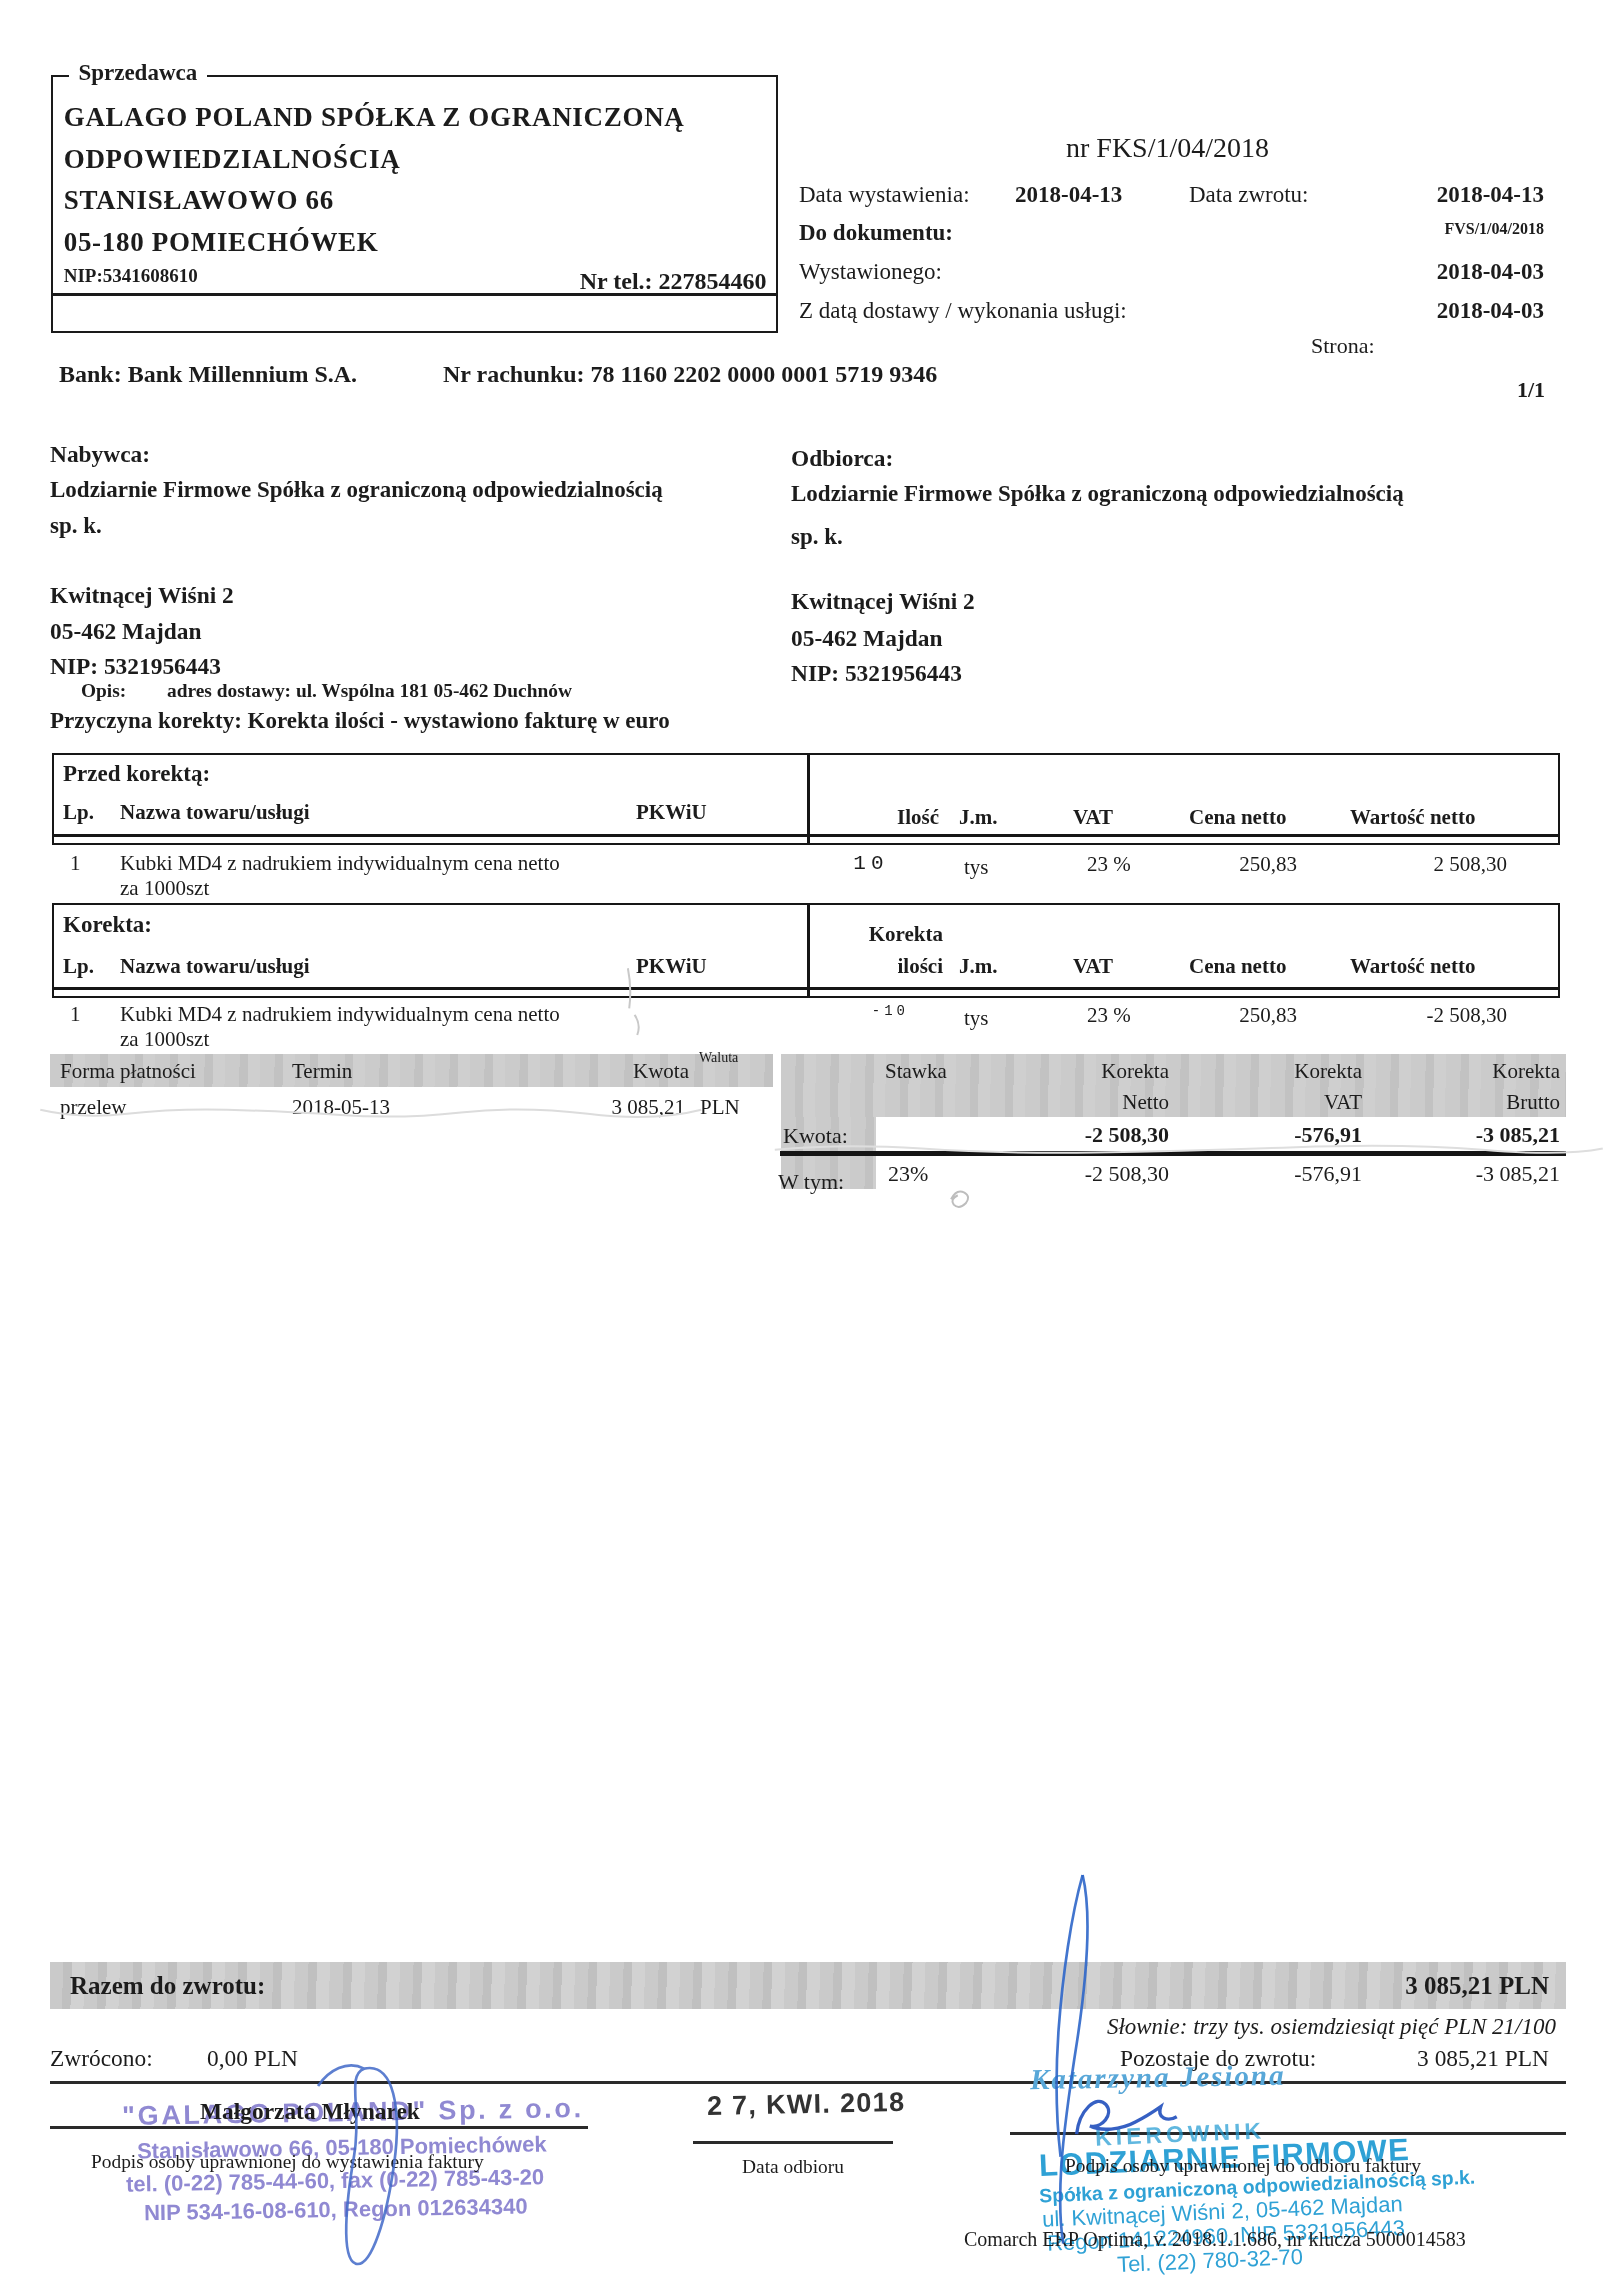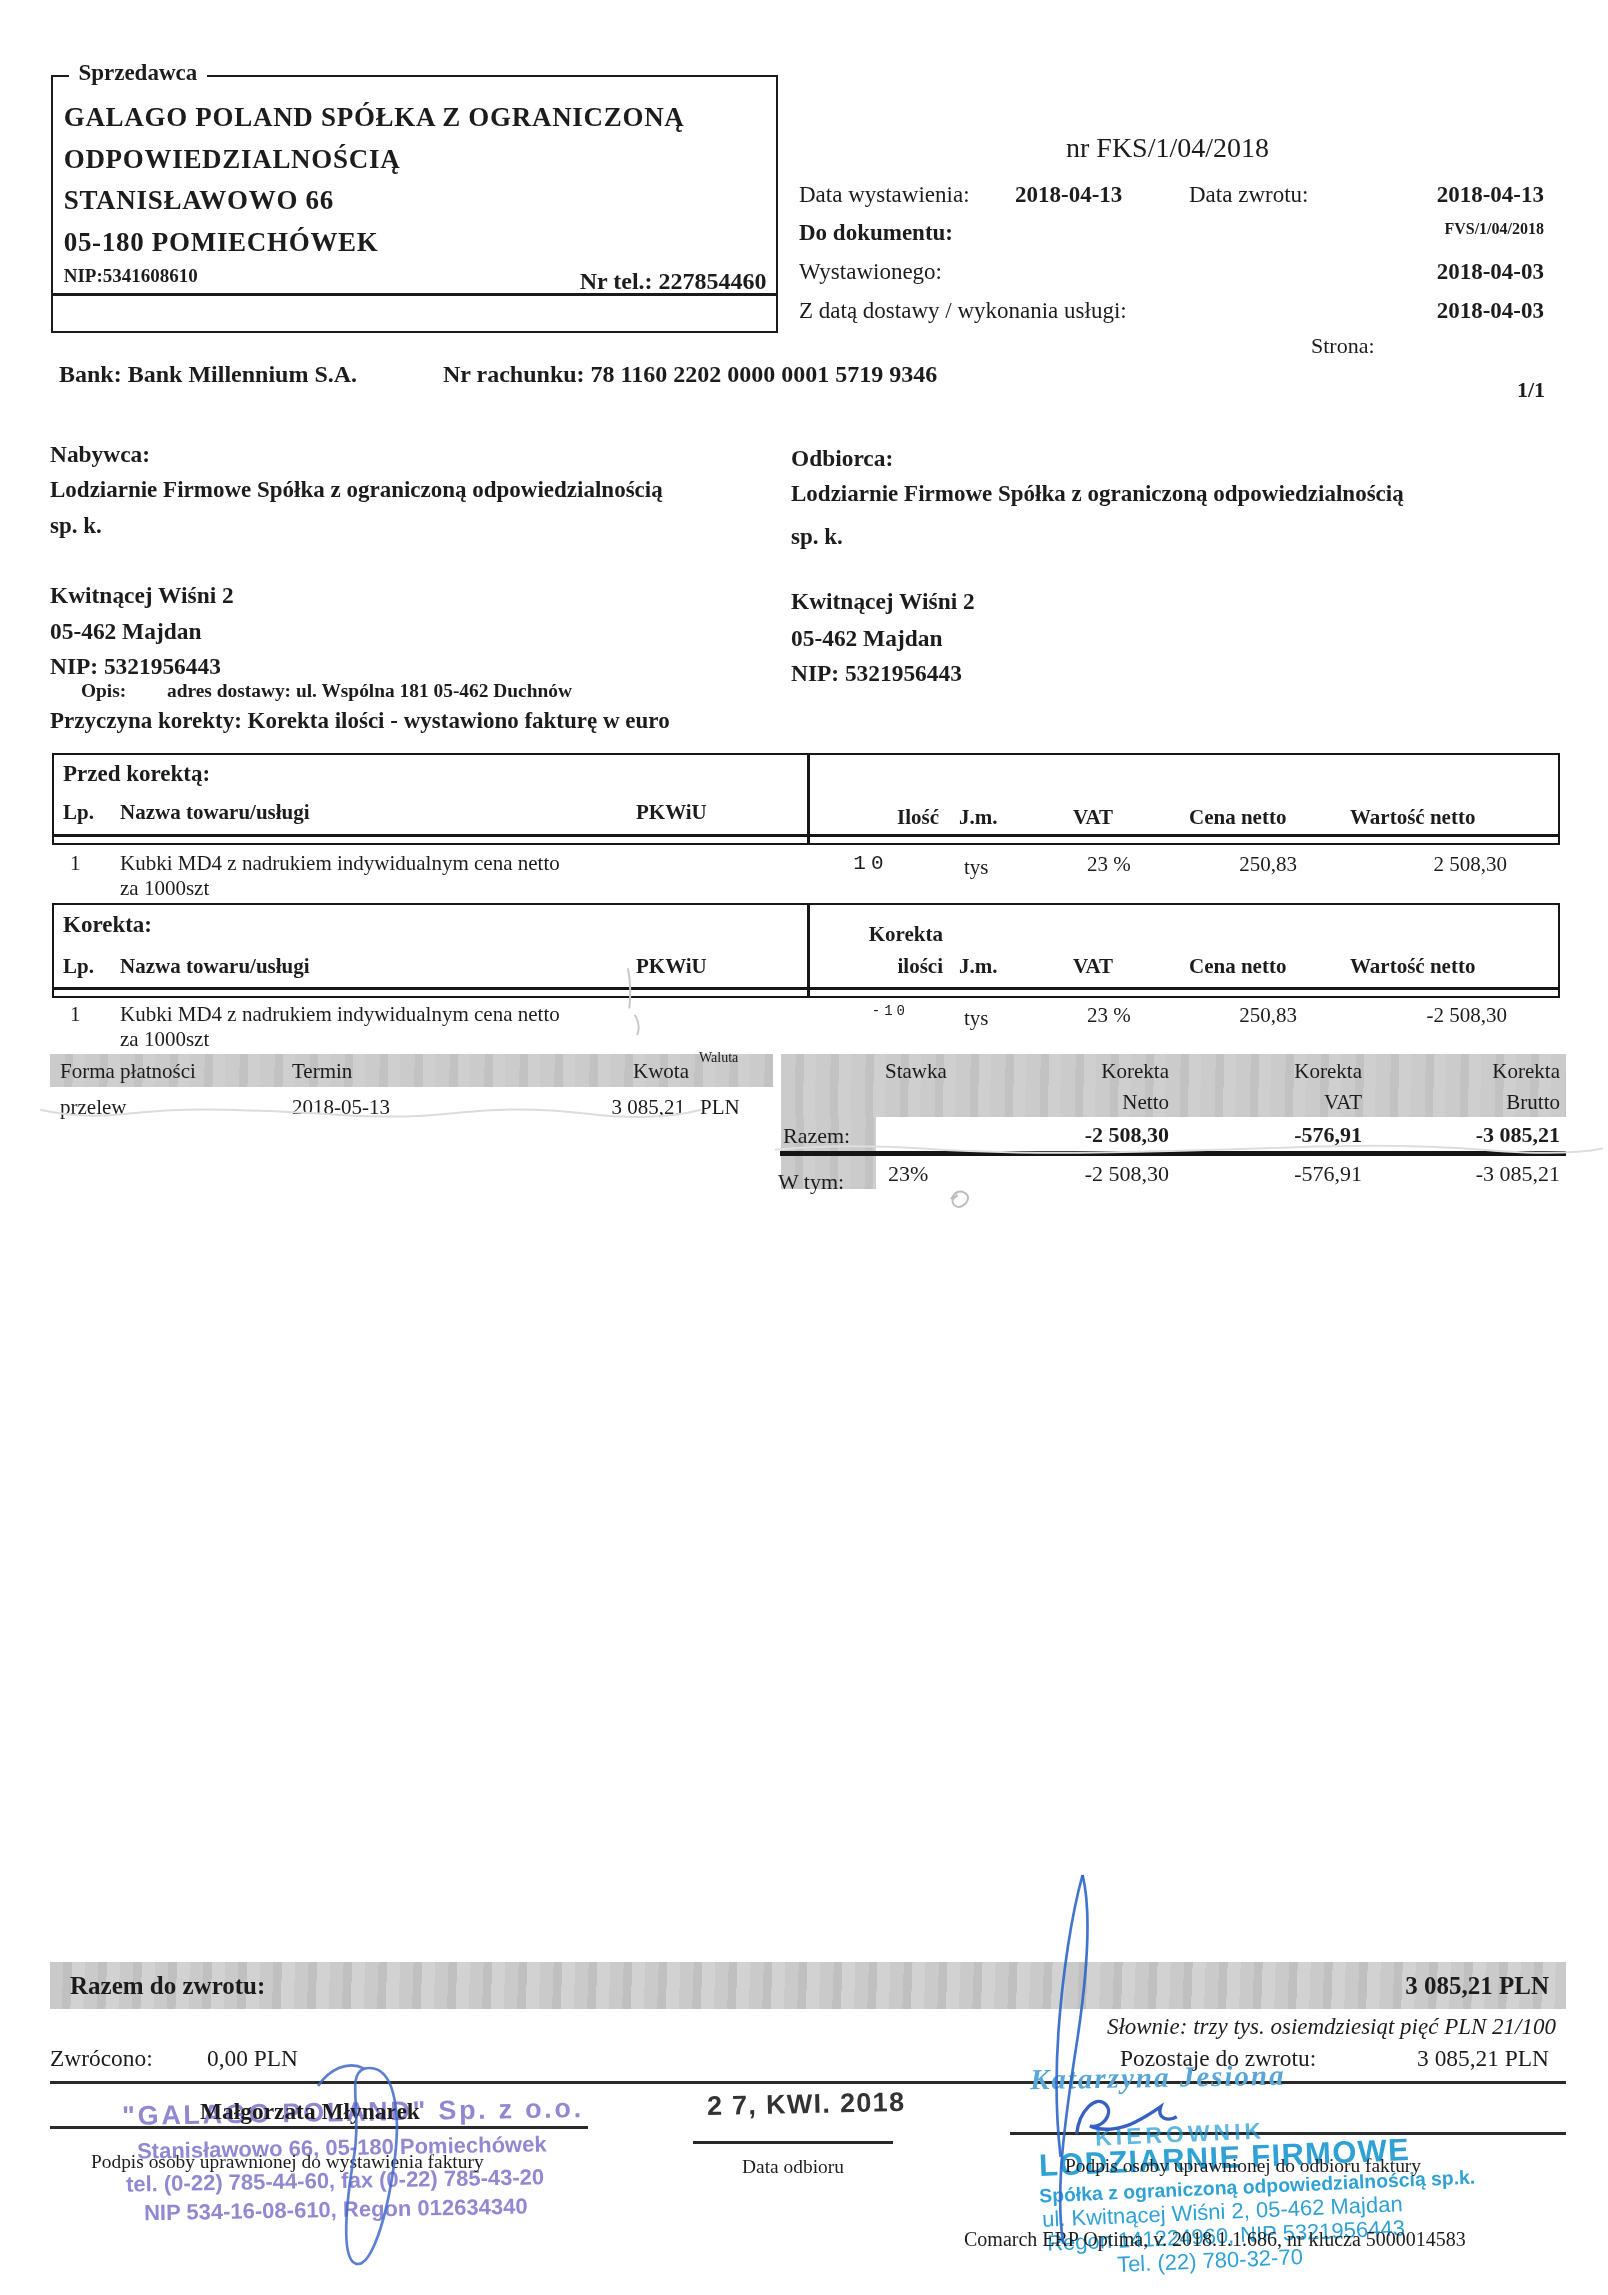--- a/index.html
+++ b/index.html
@@ -164,21 +164,21 @@
   <div class="abs grayband" style="left:781px;top:1117px;width:95px;height:72px;"></div>
 
   <div class="abs" style="left:885px;top:1059px;font-size:21px;">Stawka</div>
   <div class="abs right" style="left:1035px;top:1059px;width:134px;font-size:21px;">Korekta</div>
   <div class="abs right" style="left:1228px;top:1059px;width:134px;font-size:21px;">Korekta</div>
   <div class="abs right" style="left:1426px;top:1059px;width:134px;font-size:21px;">Korekta</div>
   <div class="abs right" style="left:1035px;top:1090px;width:134px;font-size:21px;">Netto</div>
   <div class="abs right" style="left:1228px;top:1090px;width:134px;font-size:21px;">VAT</div>
   <div class="abs right" style="left:1426px;top:1090px;width:134px;font-size:21px;">Brutto</div>
 
-  <div class="abs" style="left:783px;top:1123px;font-size:22px;">Razem:</div>
+  <div class="abs" style="left:783px;top:1123px;font-size:22px;">Kwota:</div>
   <div class="abs b right" style="left:1015px;top:1122px;width:154px;font-size:22px;">-2 508,30</div>
   <div class="abs b right" style="left:1208px;top:1122px;width:154px;font-size:22px;">-576,91</div>
   <div class="abs b right" style="left:1406px;top:1122px;width:154px;font-size:22px;">-3 085,21</div>
 
   <div class="abs" style="left:780px;top:1151px;width:786px;height:4.7px;background:#151515;"></div>
 
   <div class="abs" style="left:778px;top:1148px;font-size:22px;margin-top:21px;">W tym:</div>
   <div class="abs" style="left:888px;top:1161px;font-size:22px;">23%</div>
   <div class="abs right" style="left:1015px;top:1161px;width:154px;font-size:22px;">-2 508,30</div>
   <div class="abs right" style="left:1208px;top:1161px;width:154px;font-size:22px;">-576,91</div>

